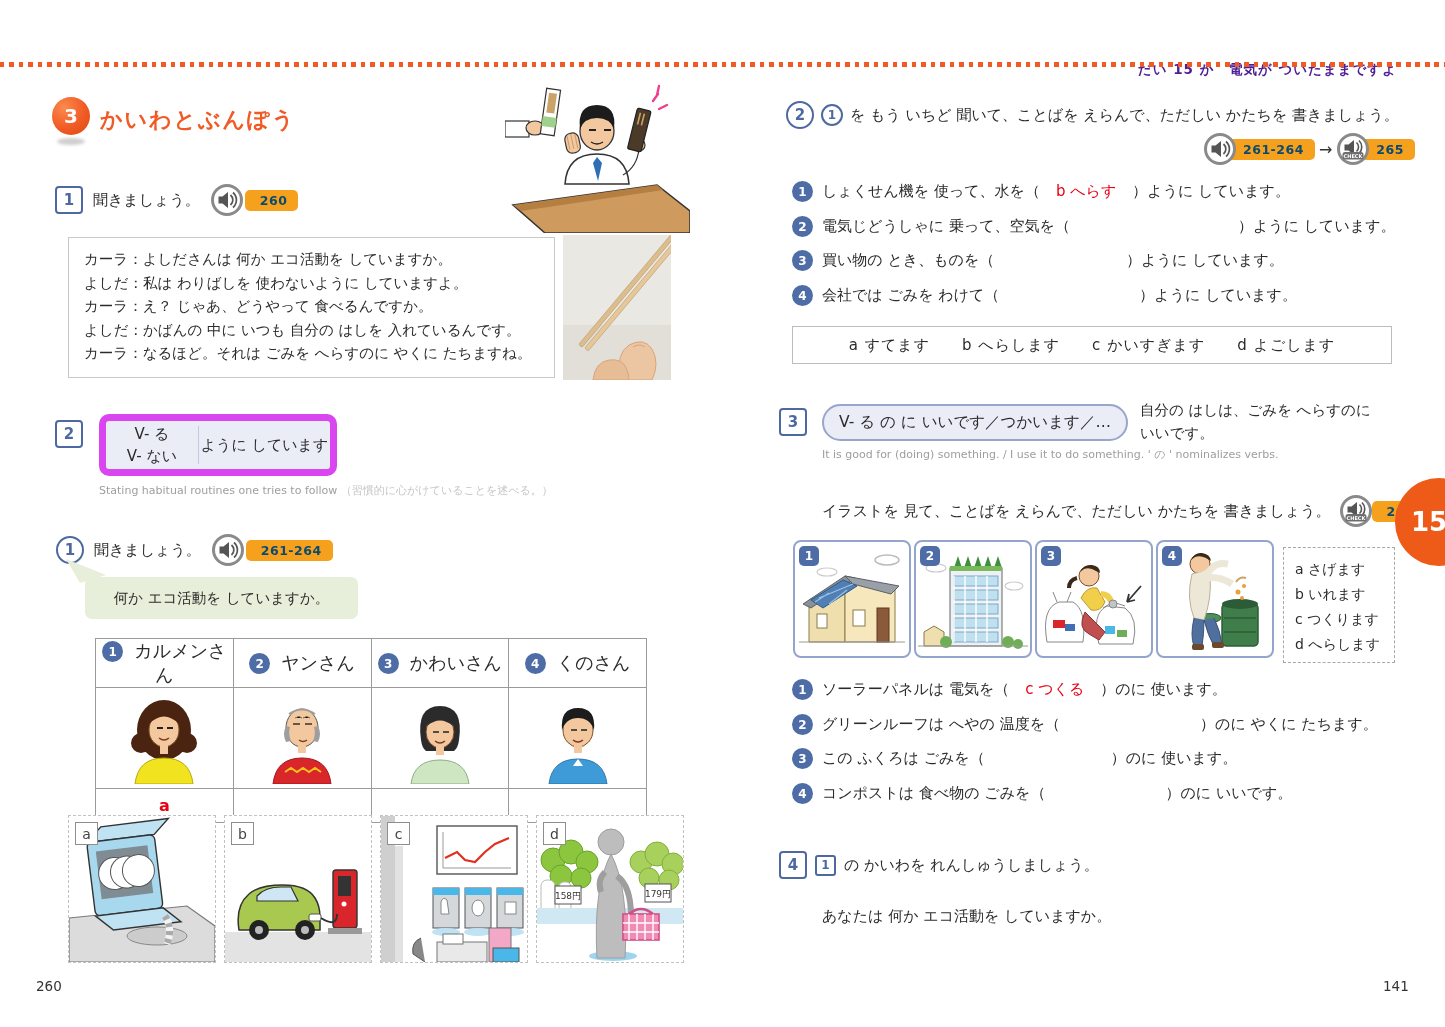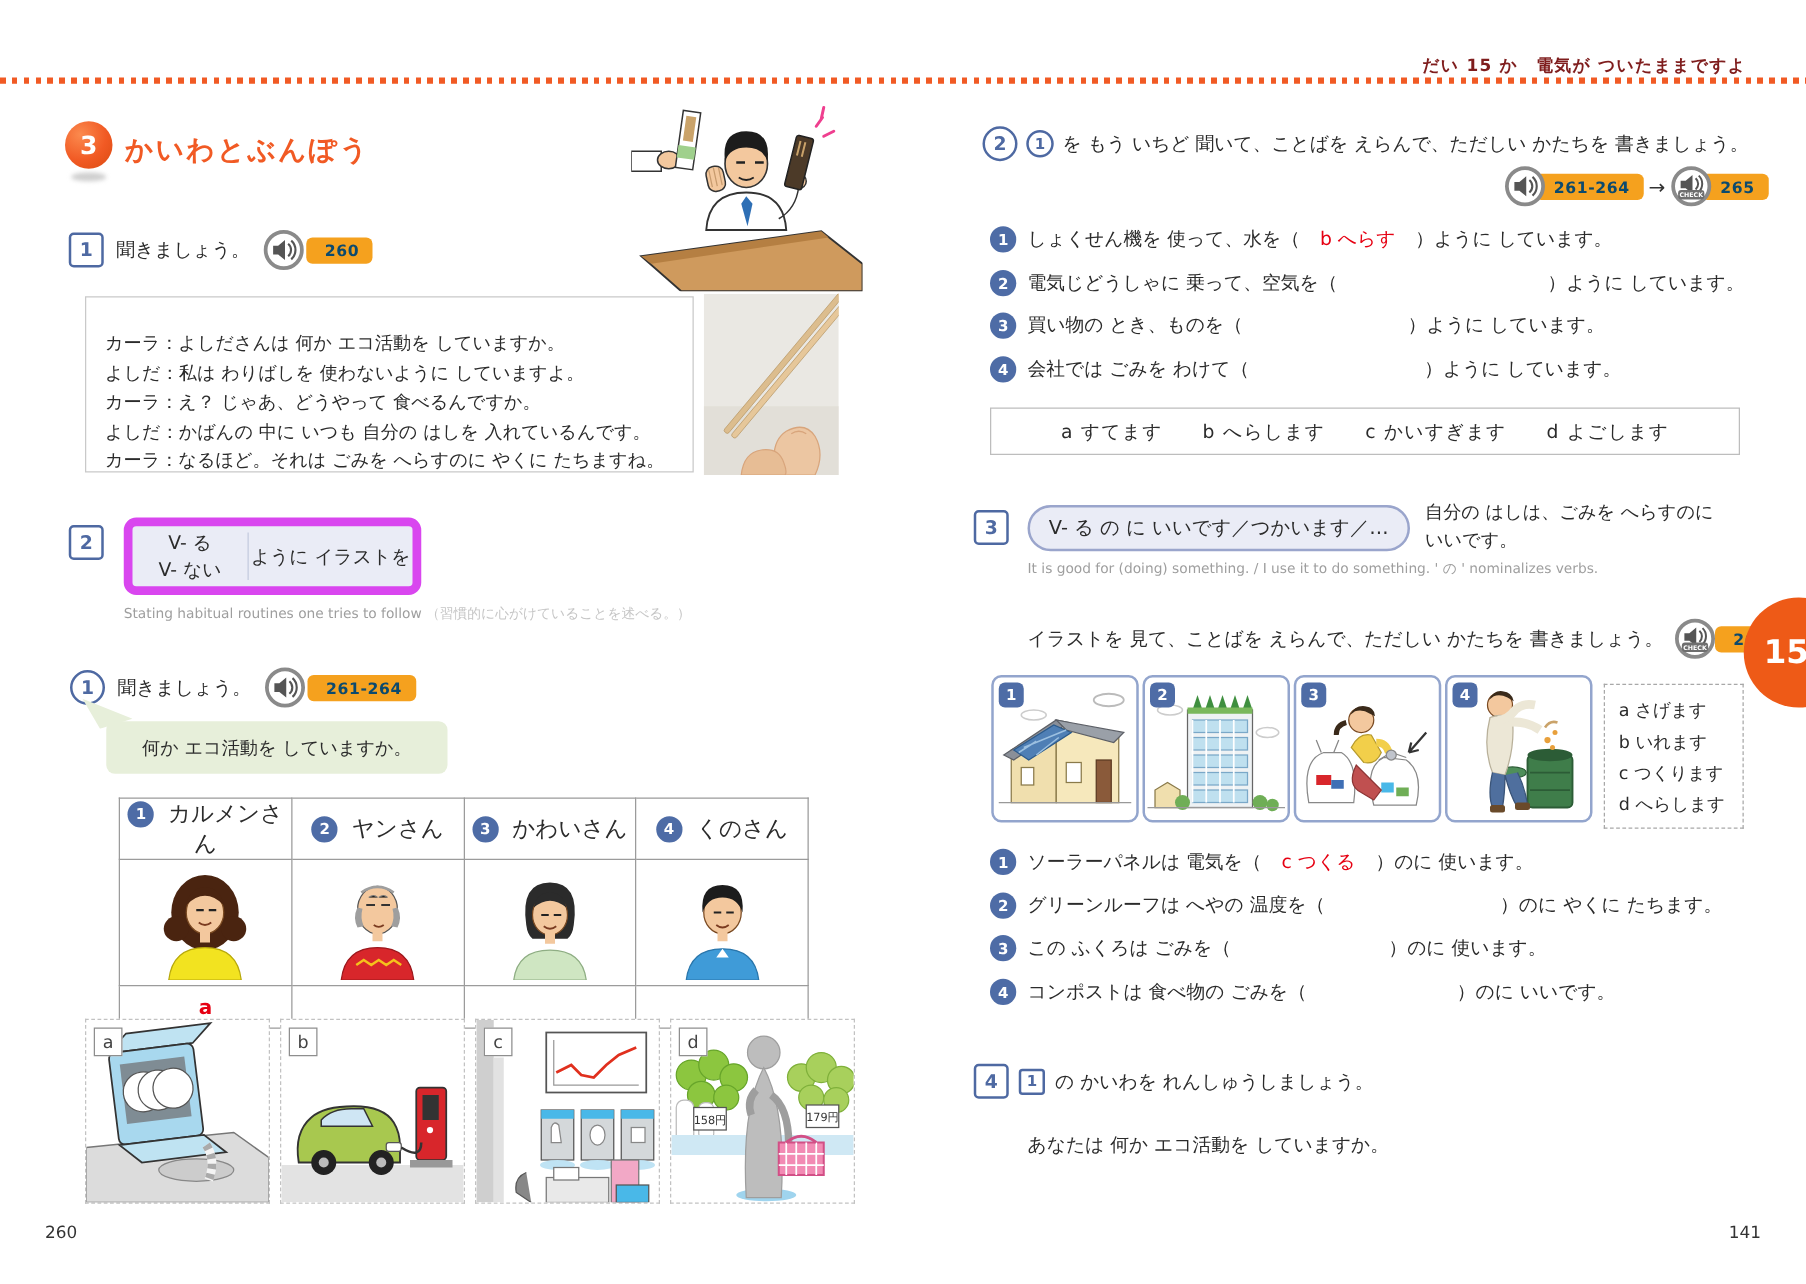--- a/index.html
+++ b/index.html
@@ -2,21 +2,21 @@
 <html><head>
 <meta charset="utf-8">
 <style>
   *{margin:0;padding:0;box-sizing:border-box}
   html,body{background:#fff}
   .spread{position:relative;width:1445px;height:1027px;background:#fff;overflow:hidden;
           font-family:"DejaVu Sans","Liberation Sans",sans-serif;color:#2b2b2b}
   .abs{position:absolute}
   .row{display:flex;align-items:center;gap:10px}
   .jp{font-size:15px}
-  .chapter-head{position:absolute;top:44px;right:48px;color:#7f1d1d;font-weight:bold;font-size:13.5px;letter-spacing:1px}
+  .chapter-head{position:absolute;top:61px;right:48px;color:#4c1d95;font-weight:bold;font-size:13.5px;letter-spacing:1px}
   .dotline{position:absolute;left:0;top:62px;width:1445px;height:4.5px;
            background:repeating-linear-gradient(90deg,#f15a24 0 4.5px,transparent 4.5px 9.5px)}
   .ball{width:38px;height:38px;border-radius:50%;color:#fff;font-size:20px;font-weight:bold;
         display:flex;align-items:center;justify-content:center;
         background:radial-gradient(circle at 32% 28%,#fb8a4e,#f15a24 55%,#da4a10)}
   .ball-shadow{width:28px;height:7px;border-radius:50%;background:#cfcfcf;filter:blur(1.5px);margin:3px auto 0}
   .sec-title{font-size:22px;font-weight:bold;color:#f15a24;letter-spacing:2px}
   .sqnum{width:28px;height:28px;border:2px solid #4e69a2;border-radius:4px;background:#fff;color:#4e69a2;
          font-weight:bold;font-size:15px;display:flex;align-items:center;justify-content:center;flex:0 0 auto}
   .sqref{width:21px;height:21px;border:2px solid #4e69a2;border-radius:3px;background:#fff;color:#4e69a2;
@@ -25,21 +25,21 @@
          font-weight:bold;font-size:15px;display:flex;align-items:center;justify-content:center;flex:0 0 auto}
   .circref{width:22px;height:22px;border:2px solid #4e69a2;border-radius:50%;background:#fff;color:#4e69a2;
          font-weight:bold;font-size:12px;display:inline-flex;align-items:center;justify-content:center;flex:0 0 auto}
   .bdot{width:21px;height:21px;border-radius:50%;background:#4e6ca6;color:#fff;font-size:12px;font-weight:bold;
         display:inline-flex;align-items:center;justify-content:center;flex:0 0 auto}
   .aicon{position:relative;z-index:1;flex:0 0 auto;display:block}
   .badge{background:#f5a11e;color:#0c4a6e;font-weight:bold;font-size:12.5px;padding:3px 11px 3px 15px;
          border-radius:5px;margin-left:-9px;letter-spacing:.5px;white-space:nowrap}
   .arrow{font-size:16px;color:#333;margin:0 4px}
   .dlg{position:absolute;left:68px;top:237px;width:487px;height:141px;border:1px solid #c9c9c9;
-       padding:26px 15px;font-size:14.5px;line-height:23.6px;background:#fff}
+       padding:10px 15px;font-size:14.5px;line-height:23.6px;background:#fff}
   .gbox{position:absolute;display:flex;align-items:center;background:#eaecf6;border:7px solid #d946ef;border-radius:10px}
   .gdiv{width:1px;align-self:stretch;background:#c4cade;margin:5px 0}
   .note{font-size:11px;color:#9e9e9e}
   .note .jpnote{color:#c6c6c6}
   .examples{font-size:15px;line-height:29px}
   .bubble{position:absolute;left:85px;top:577px;width:273px;height:42px;background:#e7efda;border-radius:7px;
           display:flex;align-items:center;justify-content:center;font-size:14.5px}
   .ptable{position:absolute;left:95px;top:638px;width:552px;border-collapse:collapse;table-layout:fixed;background:#fff}
   .ptable td{border:1px solid #9b9b9b;text-align:center;vertical-align:middle;padding:0}
   .pt-name{height:30px}
@@ -140,21 +140,21 @@
     <div>カーラ：なるほど。それは ごみを へらすのに やくに たちますね。</div>
   </div>
 
   <div class="abs sqnum" style="left:55px;top:420px">2</div>
   <div class="gbox" style="left:99px;top:414px;width:238px;height:62px">
     <div style="width:92px;text-align:center;font-size:15px;line-height:22px">
       <div>V- る</div>
       <div>V- ない</div>
     </div>
     <div class="gdiv"></div>
-    <div style="flex:1;text-align:center;font-size:15px">ように イラストを</div>
+    <div style="flex:1;text-align:center;font-size:15px">ように しています</div>
   </div>
   <div class="abs note" style="left:99px;top:483px">
     <span>Stating habitual routines one tries to follow</span>
     <span class="jpnote">（習慣的に心がけていることを述べる。）</span>
   </div>
 
   <div class="abs row" style="left:56px;top:533px">
     <div class="circnum">1</div>
     <div class="jp">聞きましょう。</div>
     <svg class="aicon" width="34" height="34" viewBox="0 0 34 34">

